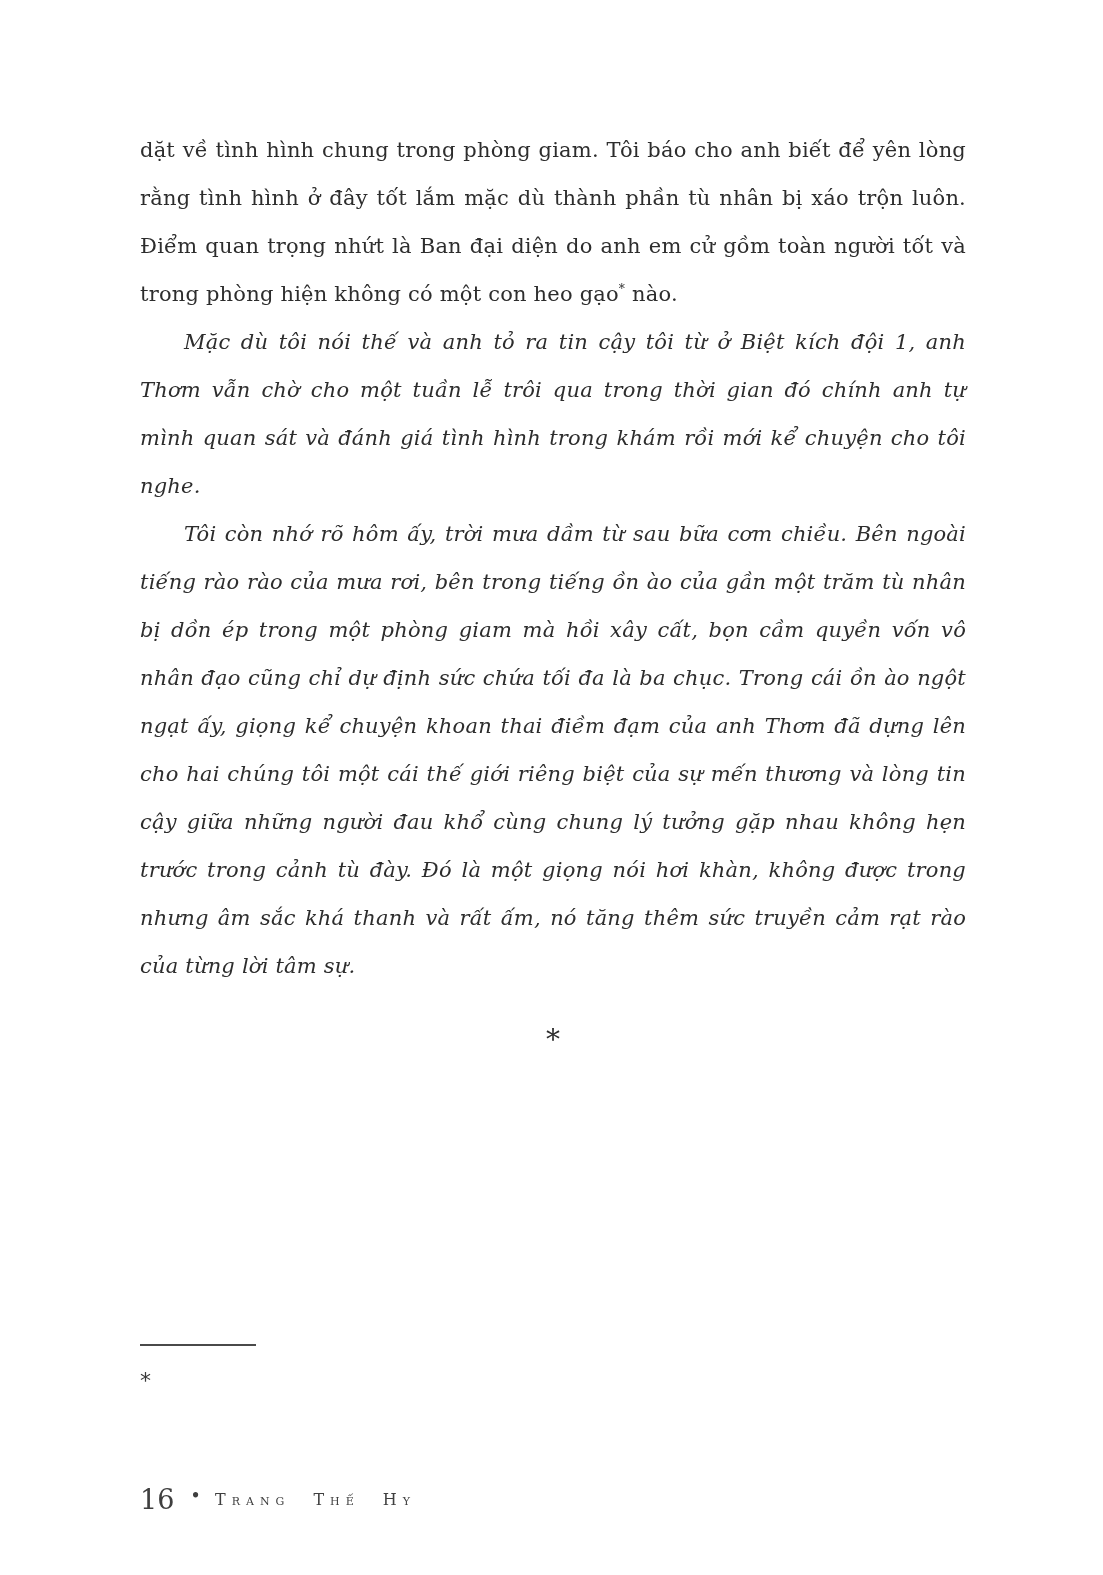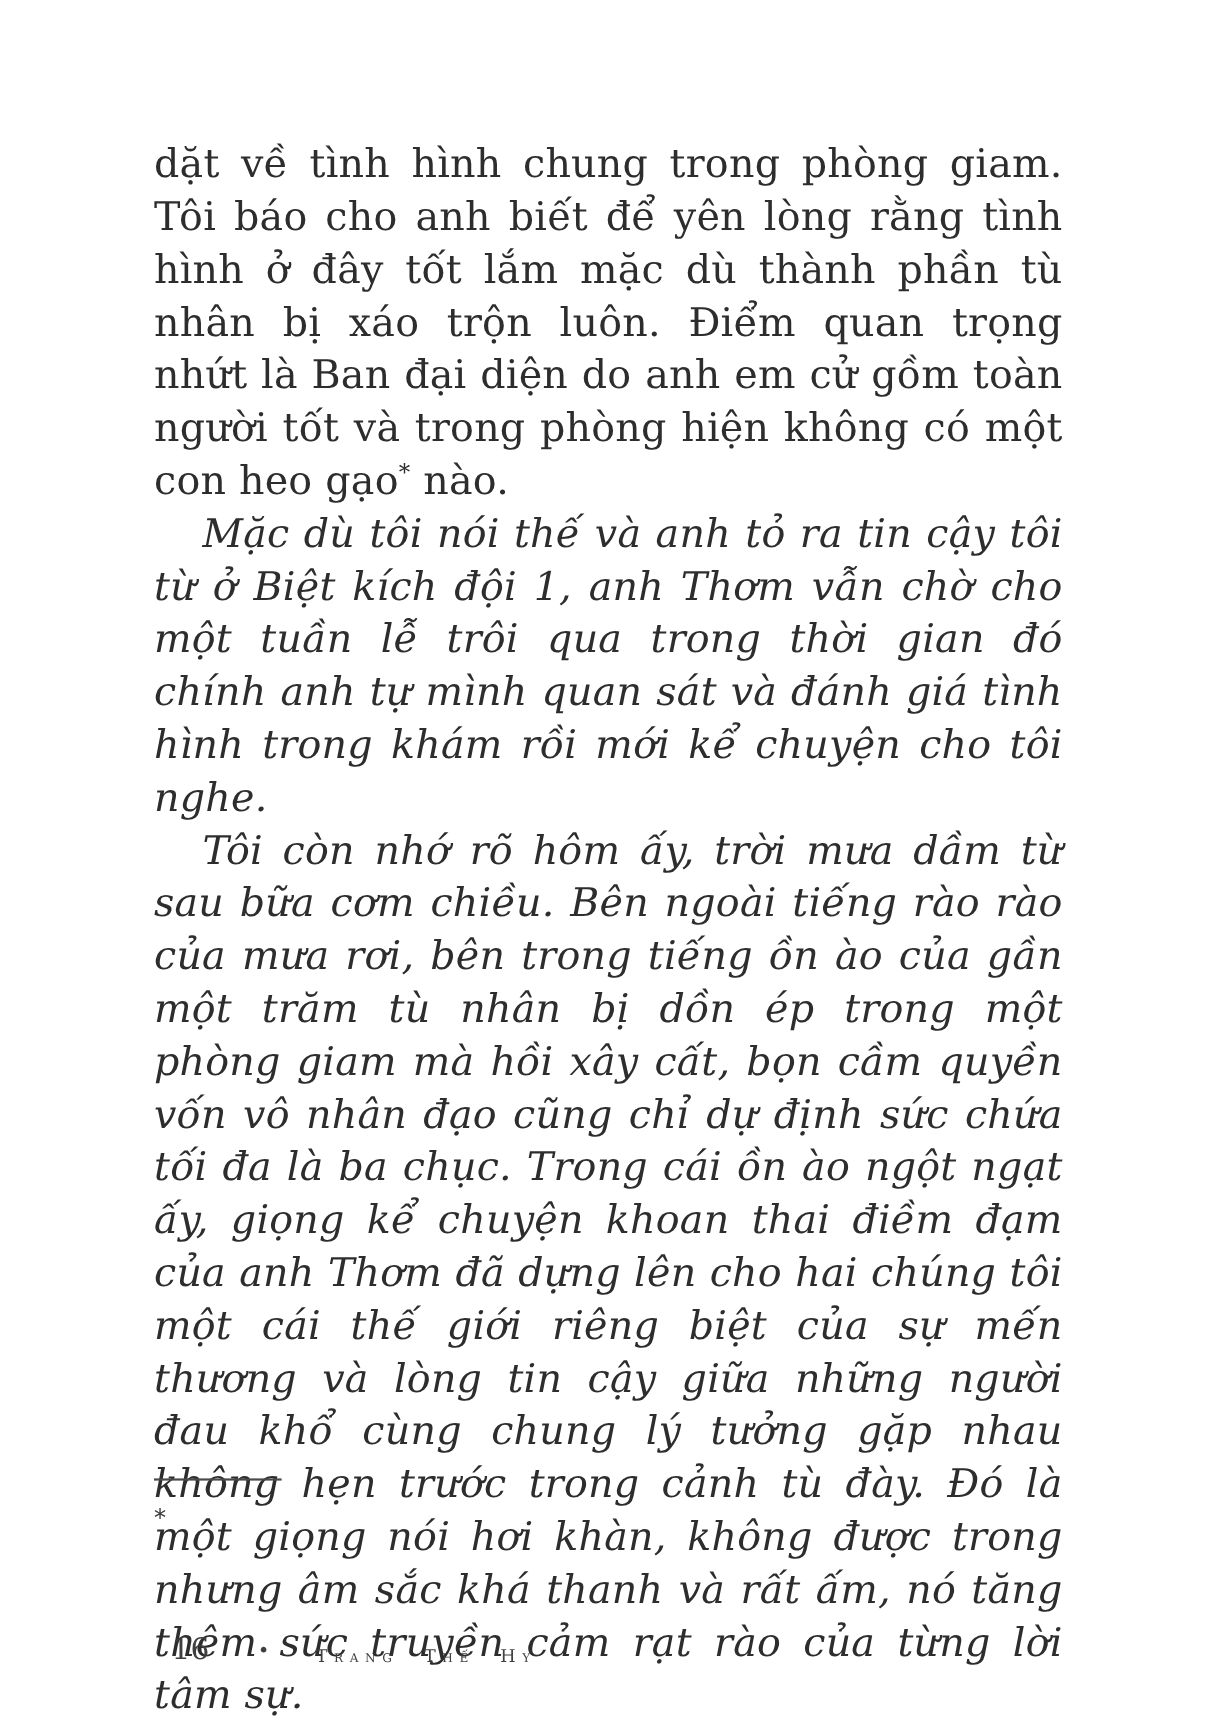--- a/index.html
+++ b/index.html
@@ -20,21 +20,21 @@
     inset: 0;
   }
   .text-block {
     position: absolute;
     left: 140px;
     top: 126px;
     width: 826px;
   }
   .text-block p {
     margin: 0;
-    font-size: 36px;
+    font-size: 21px;
     line-height: 48px;
     text-align: justify;
     letter-spacing: 0.2px;
   }
   .text-block p.indent {
     text-indent: 44px;
     font-style: italic;
   }
   sup.fn-marker {
     font-size: 0.58em;
@@ -66,26 +66,25 @@
     line-height: 30px;
     color: #3a3a3a;
     display: flex;
   }
   .footnote-symbol {
     width: 44px;
     flex: 0 0 44px;
   }
   .footer {
     position: absolute;
-    left: 156px;
+    left: 140px;
     top: 1484px;
     display: flex;
-    align-items: flex-end;
+    align-items: center;
     color: #3f3f3f;
-    gap: 28px;
   }
   .footer .page-num {
     font-size: 27px;
   }
   .footer .dot {
     font-size: 18px;
     margin: 0 14px 0 16px;
     position: relative;
     top: -4px;
   }

